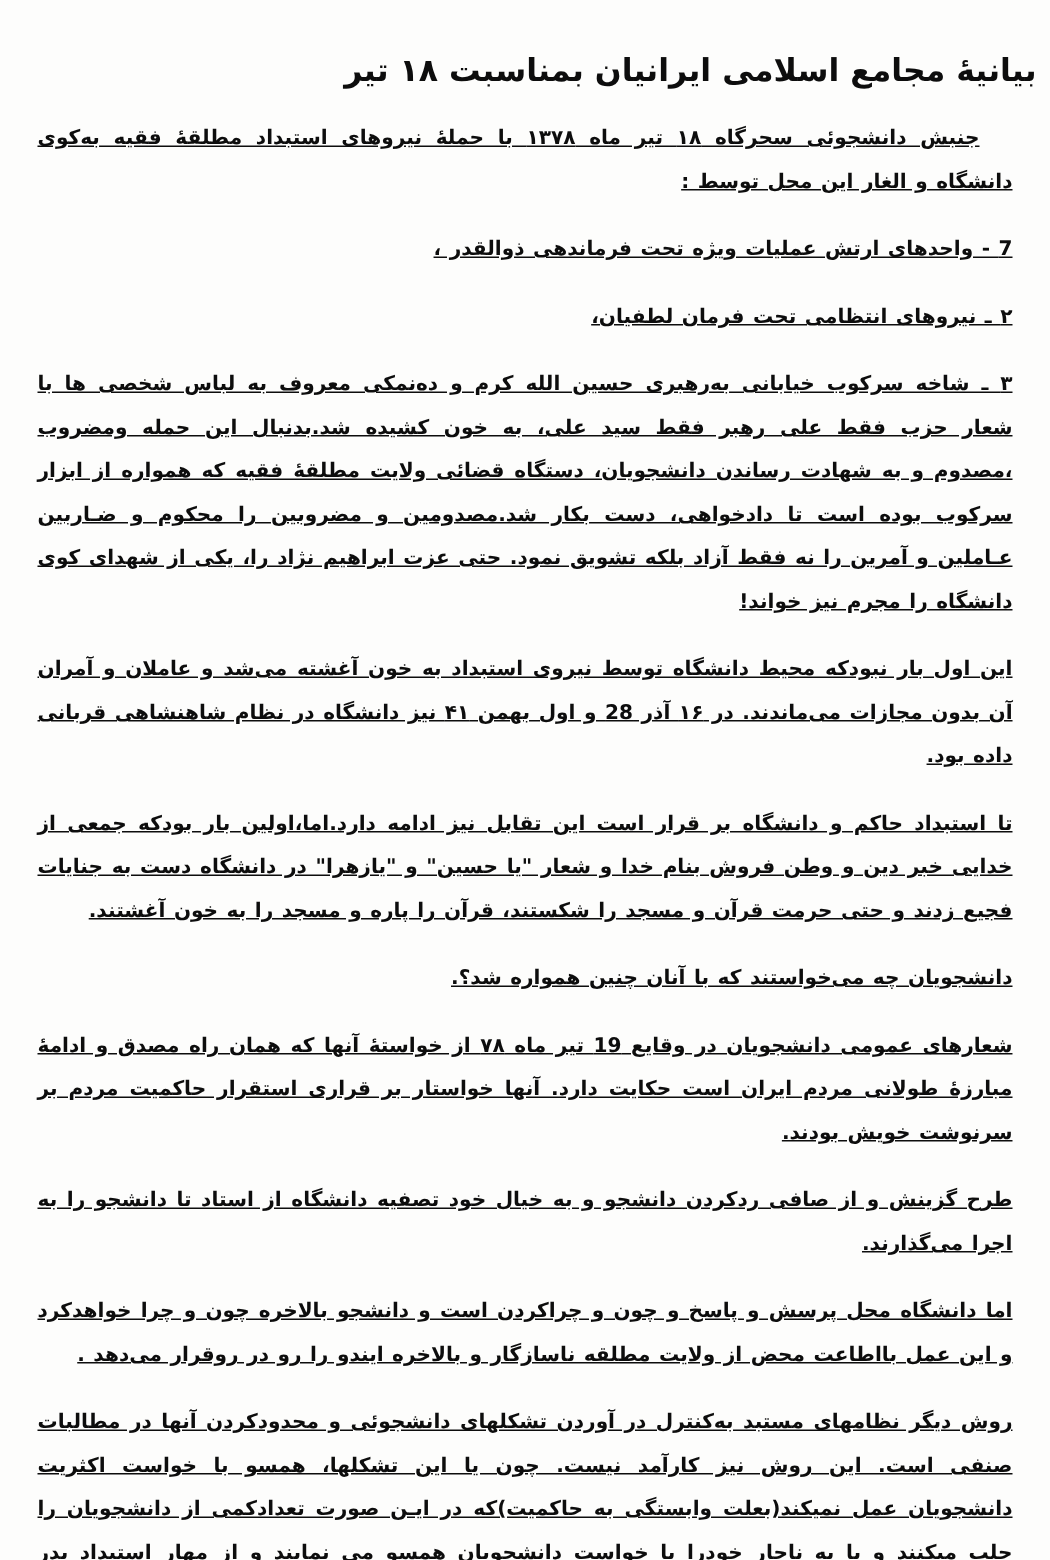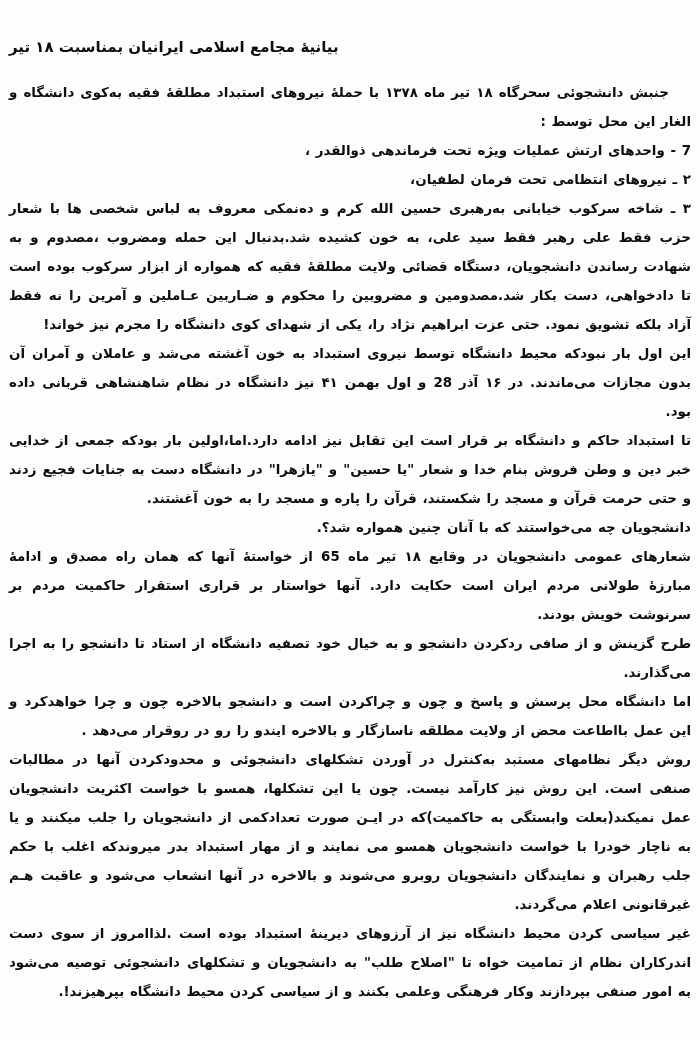--- a/index.html
+++ b/index.html
@@ -14,53 +14,54 @@
     margin: 0 auto;
     background: #fdfdfc;
     direction: rtl;
     font-family: "DejaVu Sans", sans-serif;
     font-weight: 700;
     color: #0d0d0d;
     padding: 26px 9px 10px 9px;
     overflow: hidden;
   }
   .doc-title {
-    text-align: left;
-    font-size: 15px;
+    text-align: right;
+    font-size: 21px;
     line-height: 30px;
     margin: 6px 0 16px 0;
     letter-spacing: 0;
   }
   .doc-body {
     font-size: 13.4px;
     line-height: 29px;
   }
   .para {
     text-align: justify;
     text-align-last: right;
-    margin: 0;
+    margin: 16px;
     word-spacing: 1px;
+    text-decoration: underline;
   }
   .para.first-indent {
     text-indent: 22px;
   }
 </style>
 </head>
 <body>
 
 <div class="page">
   <h1 class="doc-title">بیانیهٔ مجامع اسلامی ایرانیان بمناسبت ۱۸ تیر</h1>
   <div class="doc-body">
     <p class="para first-indent">جنبش دانشجوئی سحرگاه ۱۸ تیر ماه  ۱۳۷۸ با حملهٔ نیروهای استبداد مطلقهٔ فقیه به‌کوی دانشگاه و الغار این محل توسط :</p>
     <p class="para">7 - واحدهای ارتش عملیات ویژه تحت فرماندهی ذوالقدر ،</p>
     <p class="para">۲ ـ نیروهای انتظامی تحت فرمان لطفیان،</p>
     <p class="para">۳ ـ شاخه سرکوب خیابانی به‌رهبری حسین الله کرم و ده‌نمکی معروف به لباس شخصی ها با شعار حزب فقط علی رهبر فقط سید علی، به خون کشیده شد.بدنبال این حمله ومضروب ،مصدوم و به شهادت رساندن دانشجویان، دستگاه قضائی ولایت مطلقهٔ فقیه که همواره از ابزار سرکوب بوده است تا دادخواهی، دست بکار شد.مصدومین و مضروبین را محکوم و ضـاربین عـاملین و آمرین را نه فقط آزاد بلکه تشویق نمود. حتی عزت ابراهیم نژاد را، یکی از شهدای کوی دانشگاه را مجرم نیز خواند!</p>
     <p class="para">این اول بار نبودکه محیط دانشگاه توسط نیروی استبداد به خون آغشته می‌شد و عاملان و آمران آن بدون مجازات می‌ماندند. در ۱۶ آذر  28 و اول بهمن  ۴۱ نیز دانشگاه در نظام شاهنشاهی قربانی داده بود.</p>
     <p class="para">تا استبداد حاکم و دانشگاه بر قرار است این تقابل نیز ادامه دارد.اما،اولین بار بودکه جمعی از خدایی خبر دین و وطن فروش بنام خدا و شعار "یا حسین" و "یازهرا" در دانشگاه دست به جنایات فجیع زدند و حتی حرمت قرآن و مسجد را شکستند، قرآن را پاره و مسجد را به خون آغشتند.</p>
     <p class="para">دانشجویان چه می‌خواستند که با آنان چنین همواره شد؟.</p>
-    <p class="para">شعارهای عمومی دانشجویان در وقایع  ۱۸ تیر ماه  65 از خواستهٔ آنها که همان راه مصدق و ادامهٔ مبارزهٔ طولانی مردم ایران است حکایت دارد. آنها خواستار بر قراری استقرار حاکمیت مردم بر سرنوشت خویش بودند.</p>
+    <p class="para">شعارهای عمومی دانشجویان در وقایع  19 تیر ماه  ۷۸ از خواستهٔ آنها که همان راه مصدق و ادامهٔ مبارزهٔ طولانی مردم ایران است حکایت دارد. آنها خواستار بر قراری استقرار حاکمیت مردم بر سرنوشت خویش بودند.</p>
     <p class="para">طرح گزینش و از صافی ردکردن دانشجو و به خیال خود تصفیه دانشگاه از استاد تا دانشجو را به اجرا می‌گذارند.</p>
     <p class="para">اما دانشگاه محل پرسش و پاسخ و چون و چراکردن است و دانشجو بالاخره چون و چرا خواهدکرد و این عمل بااطاعت محض از ولایت مطلقه ناسازگار و بالاخره ایندو را رو در روقرار می‌دهد .</p>
     <p class="para">روش دیگر نظامهای مستبد به‌کنترل در آوردن تشکلهای دانشجوئی و محدودکردن آنها در مطالبات صنفی است. این روش نیز کارآمد نیست. چون یا این تشکلها، همسو با خواست اکثریت دانشجویان عمل نمیکند(بعلت وابستگی به حاکمیت)که در ایـن صورت تعدادکمی از دانشجویان را جلب میکنند و یا به ناچار خودرا با خواست دانشجویان همسو می نمایند و از مهار استبداد بدر میروندکه اغلب با حکم جلب رهبران و نمایندگان دانشجویان روبرو می‌شوند و بالاخره در آنها انشعاب می‌شود و عاقبت هـم غیرقانونی اعلام می‌گردند.</p>
     <p class="para">غیر سیاسی کردن محیط دانشگاه نیز از آرزوهای دیرینهٔ استبداد بوده است .لذاامروز از سوی دست اندرکاران نظام از تمامیت خواه تا "اصلاح طلب" به دانشجویان و تشکلهای دانشجوئی توصیه می‌شود به امور صنفی بپردازند وکار فرهنگی وعلمی بکنند و از سیاسی کردن محیط دانشگاه بپرهیزند!.</p>
 
   </div>
 </div>
 
 </body></html>

